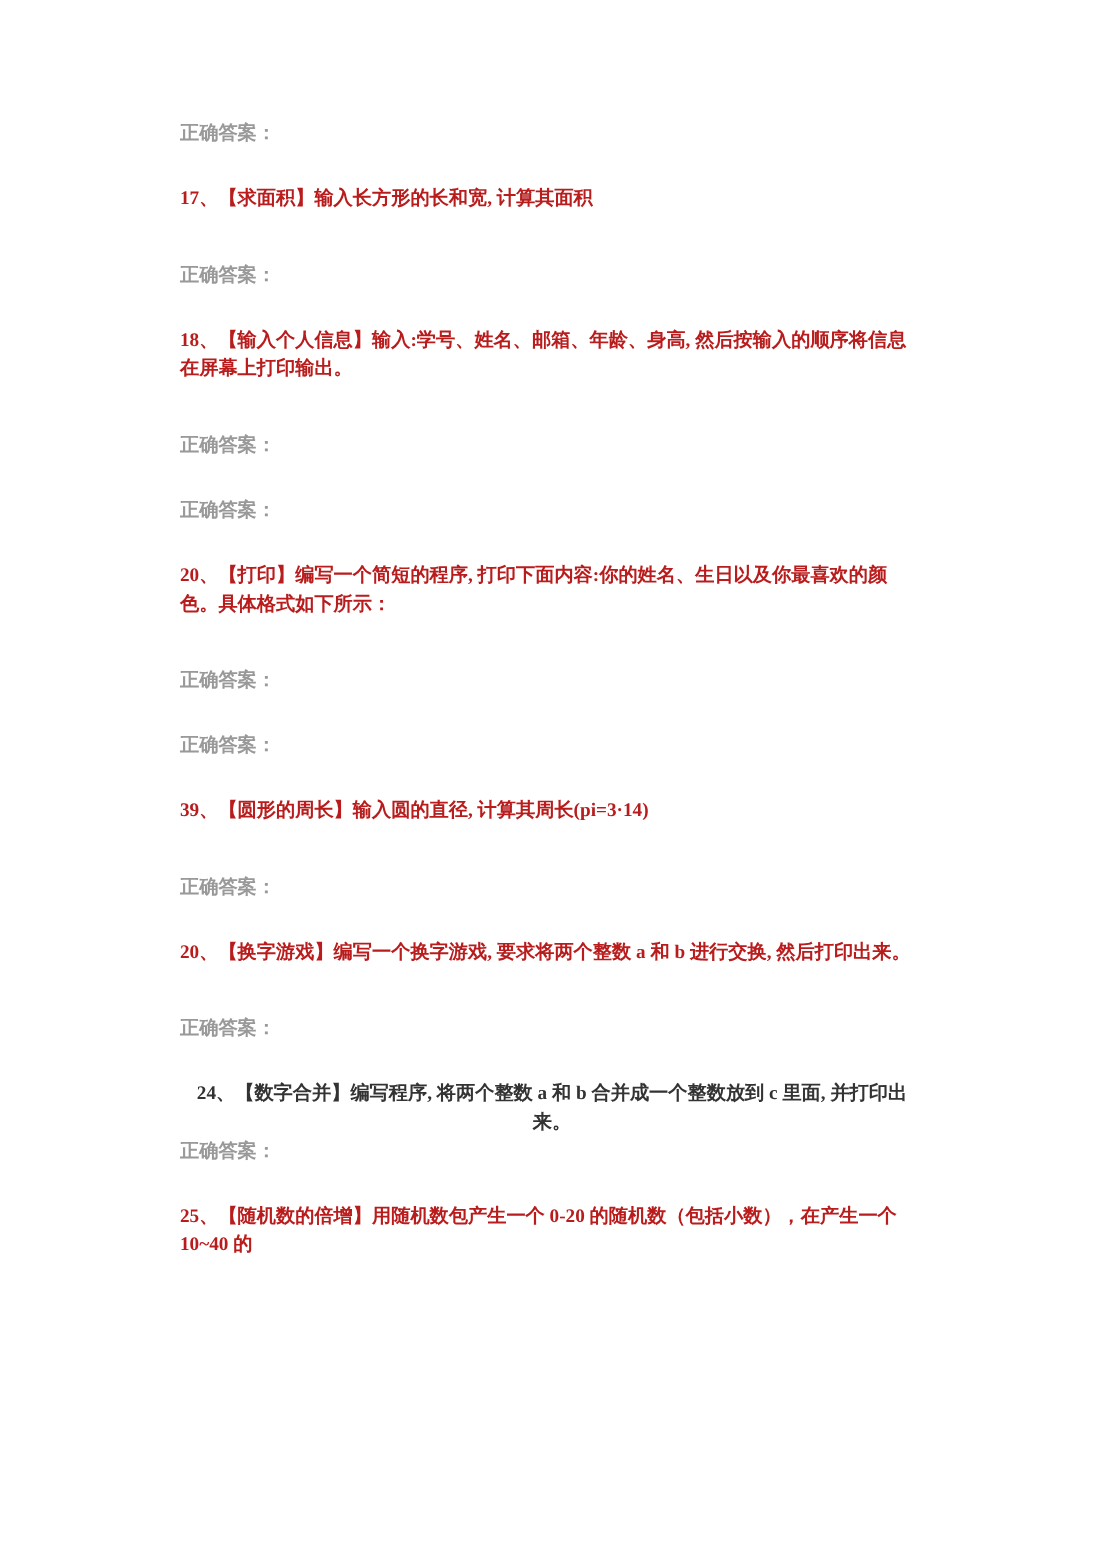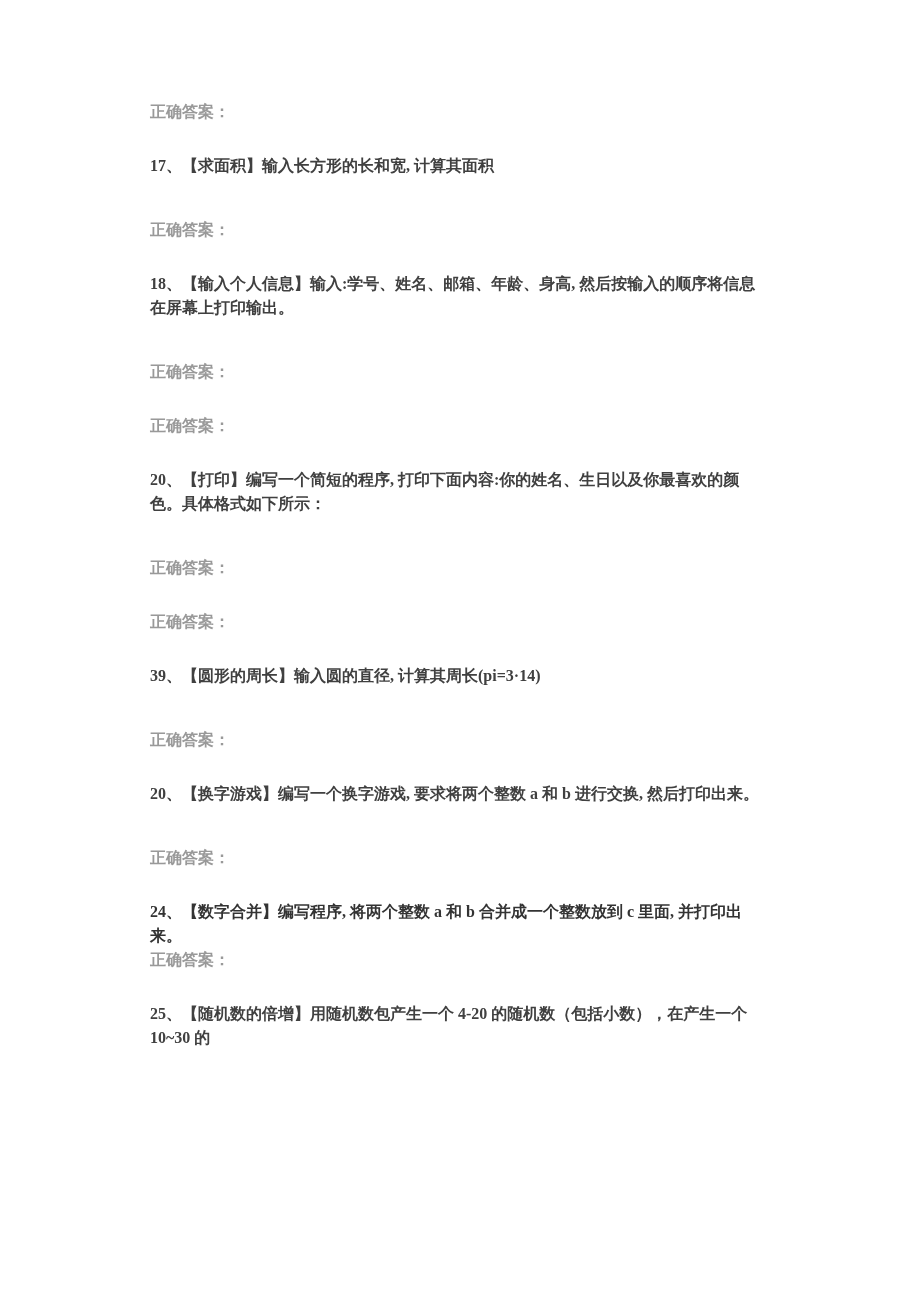--- a/index.html
+++ b/index.html
@@ -16,26 +16,27 @@
       font-size: 16px;
       color: #333333;
       padding: 100px 150px 0 150px;
       line-height: 1.5;
     }
     .answer-label {
       color: #999999;
       margin-bottom: 30px;
     }
     .question {
-      color: #404040;
+      color: #b91c1c;
       margin-bottom: 40px;
     }
     .question-with-answer {
       color: #333333;
       margin-bottom: 0;
+      text-align: center;
     }
     .answer-after {
       color: #999999;
       margin-bottom: 30px;
     }
     .block {
       margin-bottom: 0;
     }
   </style>
 </head>
@@ -77,14 +78,14 @@
   <div class="question">20、【换字游戏】编写一个换字游戏, 要求将两个整数 a 和 b 进行交换, 然后打印出来。</div>
   <div class="answer-label">正确答案：</div>
 </div>
 
 <div class="block">
   <div class="question-with-answer">24、【数字合并】编写程序, 将两个整数 a 和 b 合并成一个整数放到 c 里面, 并打印出来。</div>
   <div class="answer-after">正确答案：</div>
 </div>
 
 <div class="block">
-  <div class="question">25、【随机数的倍增】用随机数包产生一个 4-20 的随机数（包括小数），在产生一个 10~30 的</div>
+  <div class="question">25、【随机数的倍增】用随机数包产生一个 0-20 的随机数（包括小数），在产生一个 10~40 的</div>
 </div>
 
 </body></html>

